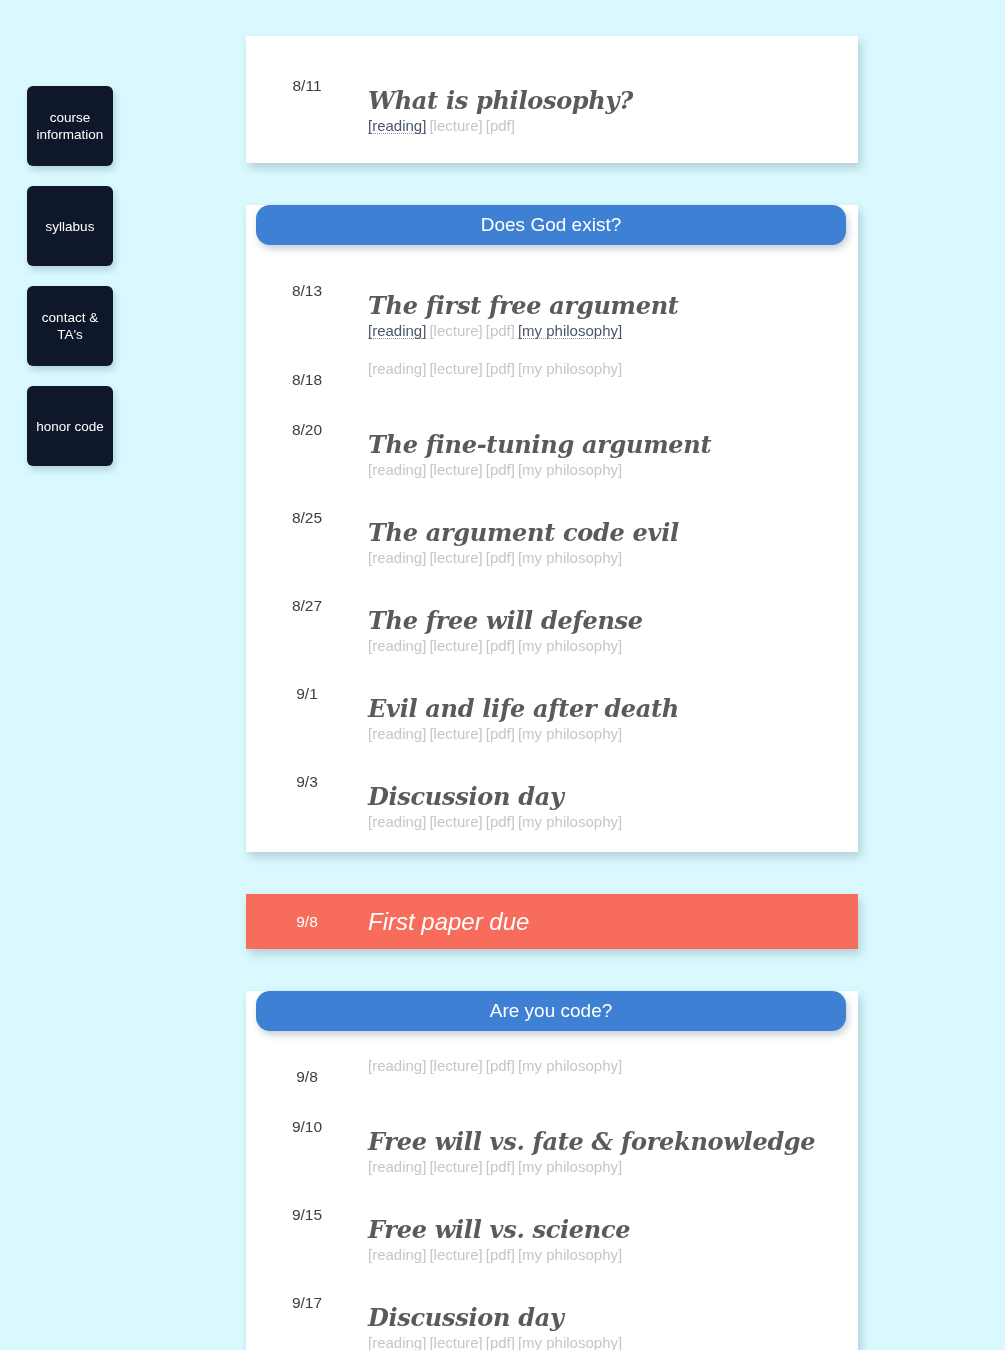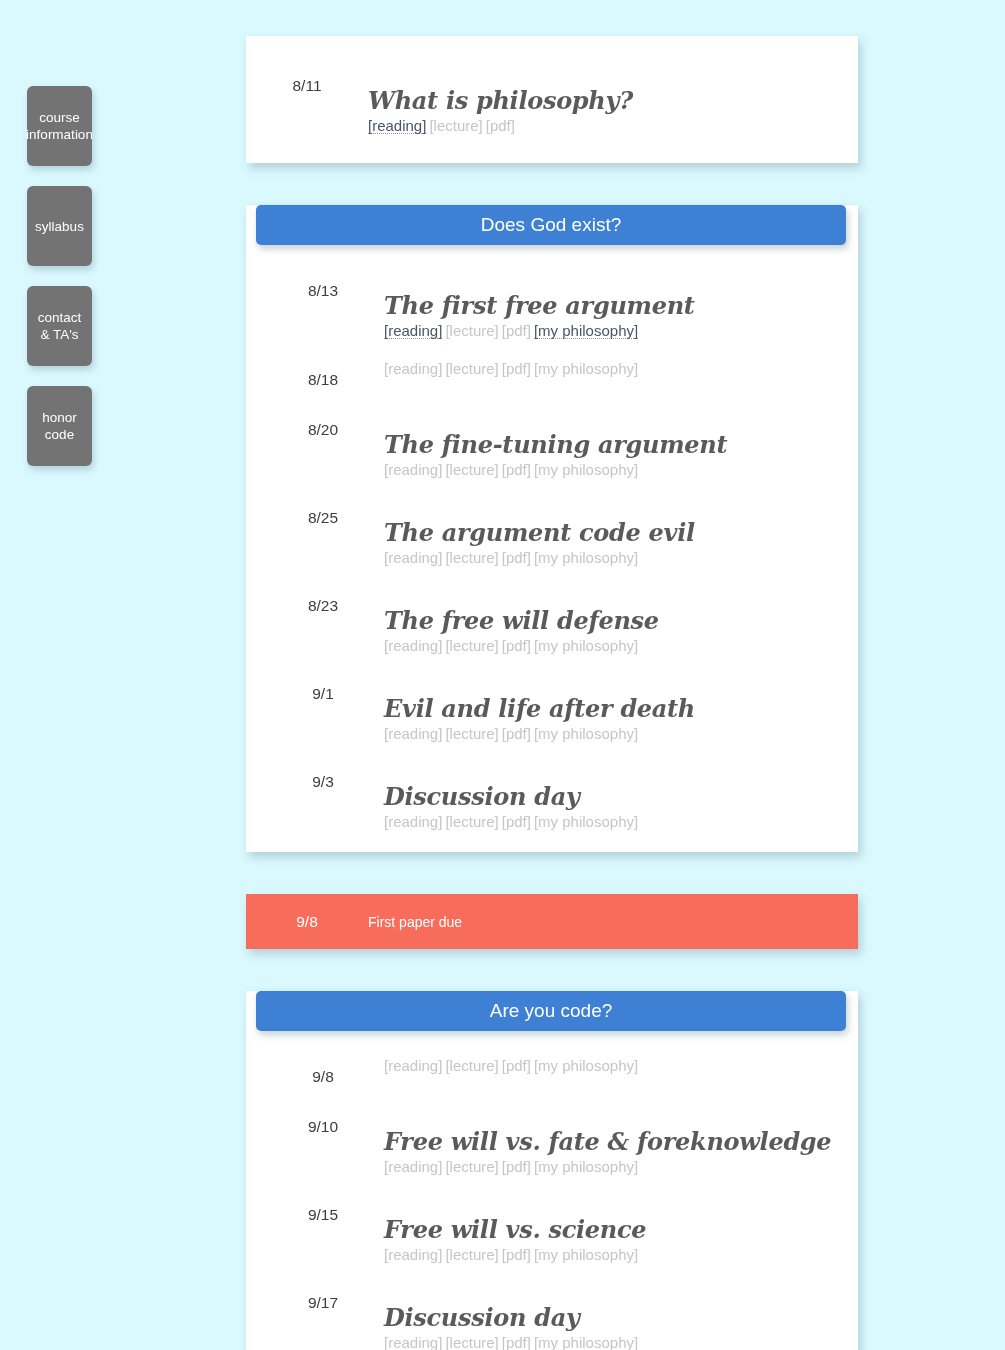--- a/index.html
+++ b/index.html
@@ -16,24 +16,24 @@
   }
 
   
   #sidebar {
     position: absolute;
     left: 27px;
     top: 86px;
     width: 85px;
   }
   .nav-btn {
-    width: 65px;
+    width: 86px;
     height: 80px;
     margin-bottom: 20px;
-    background: #737373;
+    background: #0f172a;
     border-radius: 6px;
     box-shadow: 2px 4px 7px rgba(90,120,130,0.30);
     display: flex;
     align-items: center;
     justify-content: center;
     text-align: center;
     color: #ffffff;
     font-size: 13.5px;
     line-height: 17px;
     font-family: "Liberation Sans", sans-serif;
@@ -55,32 +55,32 @@
     box-shadow: 3px 5px 9px rgba(90,120,130,0.32);
     margin-bottom: 42px;
     padding: 0;
     overflow: visible;
   }
 
   .section-header {
     margin: 10px 12px 0 10px;
     height: 40px;
     background: #3e81d4;
-    border-radius: 5px;
+    border-radius: 14px;
     color: #ffffff;
     font-size: 19px;
     display: flex;
     align-items: center;
     justify-content: center;
     box-shadow: 2px 4px 7px rgba(90,120,130,0.34);
     cursor: pointer;
   }
 
   .rows {
-    padding: 14px 0 14px 16px;
+    padding: 14px 0 14px 0;
   }
 
   .row {
     display: flex;
     align-items: flex-start;
     padding: 9px 0 9px 0;
   }
   .row-date {
     width: 122px;
     flex: 0 0 122px;
@@ -134,21 +134,22 @@
     color: #ffffff;
     box-shadow: 3px 5px 9px rgba(90,120,130,0.32);
   }
   .banner-date {
     width: 122px;
     flex: 0 0 122px;
     text-align: center;
     font-size: 15.5px;
   }
   .banner-label {
-    font-size: 14px;
+    font-size: 24px;
+    font-style: italic;
   }
 
   
   .card.plain .rows {
     padding: 18px 0 20px 0;
   }
 </style>
 </head>
 <body>
 
@@ -203,21 +204,21 @@
           </div>
         </div>
         <div class="row">
           <div class="row-date">8/25</div>
           <div class="row-body">
             <div class="row-title">The argument code evil</div>
             <div class="row-links"><span class="link">[reading]</span><span class="link">[lecture]</span><span class="link">[pdf]</span><span class="link">[my philosophy]</span></div>
           </div>
         </div>
         <div class="row">
-          <div class="row-date">8/23</div>
+          <div class="row-date">8/27</div>
           <div class="row-body">
             <div class="row-title">The free will defense</div>
             <div class="row-links"><span class="link">[reading]</span><span class="link">[lecture]</span><span class="link">[pdf]</span><span class="link">[my philosophy]</span></div>
           </div>
         </div>
         <div class="row">
           <div class="row-date">9/1</div>
           <div class="row-body">
             <div class="row-title">Evil and life after death</div>
             <div class="row-links"><span class="link">[reading]</span><span class="link">[lecture]</span><span class="link">[pdf]</span><span class="link">[my philosophy]</span></div>

